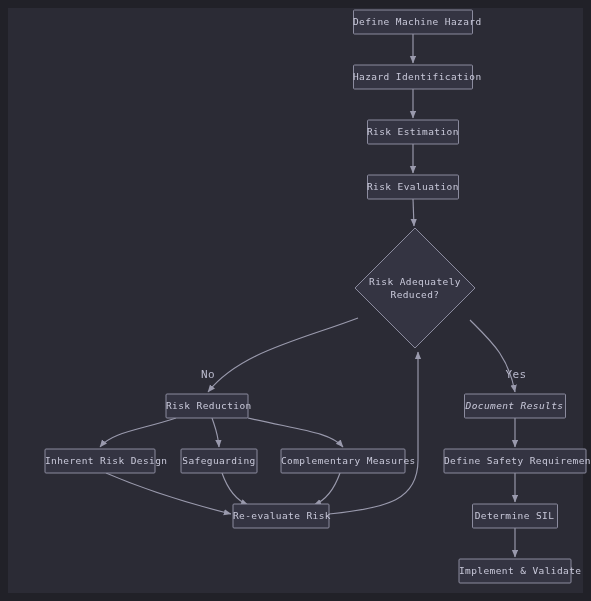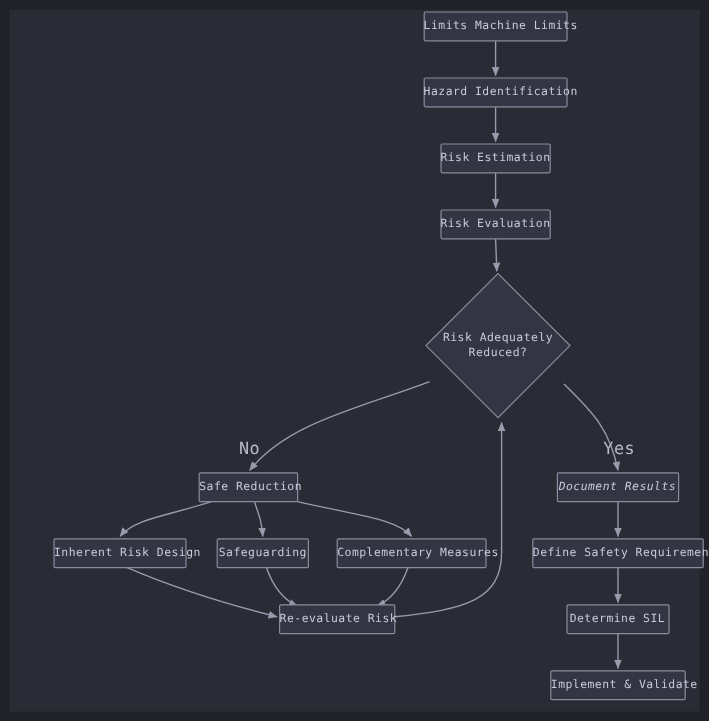--- a/index.html
+++ b/index.html
@@ -34,21 +34,21 @@
     color: #c9c9da;
     font-family: "DejaVu Sans Mono", "Liberation Mono", monospace;
     font-size: 9.5px;
     letter-spacing: 0.4px;
     white-space: pre;
     text-align: center;
     line-height: 13px;
     pointer-events: none;
   }
   .edge-label {
-    font-size: 14px;
+    font-size: 11px;
     color: #b9b9cc;
   }
 </style>
 </head>
 <body>
 
 <div id="canvas"></div>
 
 <svg id="diagram" xmlns="http://www.w3.org/2000/svg" viewBox="0 0 591 601">
   <defs>
@@ -97,27 +97,27 @@
     <rect x="281" y="449" width="124" height="24" rx="1" fill="#343442" stroke="#8b8b9e" stroke-width="1"></rect>
     <rect x="233" y="504" width="96" height="24" rx="1" fill="#343442" stroke="#8b8b9e" stroke-width="1"></rect>
 
     <rect x="464.5" y="394" width="101" height="24" rx="1" fill="#343442" stroke="#8b8b9e" stroke-width="1"></rect>
     <rect x="444" y="449" width="142" height="24" rx="1" fill="#343442" stroke="#8b8b9e" stroke-width="1"></rect>
     <rect x="472.5" y="504" width="85" height="24" rx="1" fill="#343442" stroke="#8b8b9e" stroke-width="1"></rect>
     <rect x="459" y="559" width="112" height="24" rx="1" fill="#343442" stroke="#8b8b9e" stroke-width="1"></rect>
   </g>
 </svg>
 
-<div class="node-label" style="left:353px;top:15px;width:119px;">Limits Machine Limits</div>
+<div class="node-label" style="left:353px;top:15px;width:119px;">Define Machine Hazard</div>
 <div class="node-label" style="left:353px;top:70px;width:119px;">Hazard Identification</div>
 <div class="node-label" style="left:367px;top:125px;width:91px;text-align:right;">Risk Estimation</div>
 <div class="node-label" style="left:367px;top:180px;width:91px;">Risk Evaluation</div>
 <div class="node-label" style="left:355px;top:275px;width:120px;">Risk Adequately
 Reduced?</div>
-<div class="node-label" style="left:166px;top:399px;width:82px;">Safe Reduction</div>
+<div class="node-label" style="left:166px;top:399px;width:82px;">Risk Reduction</div>
 <div class="node-label" style="left:45px;top:454px;width:110px;">Inherent Risk Design</div>
 <div class="node-label" style="left:181px;top:454px;width:76px;">Safeguarding</div>
 <div class="node-label" style="left:281px;top:454px;width:124px;text-align:center;">Complementary Measures</div>
 <div class="node-label" style="left:233px;top:509px;width:96px;">Re-evaluate Risk</div>
 <div class="node-label" style="left:464px;top:399px;width:101px;font-style:italic;">Document Results</div>
 <div class="node-label" style="left:444px;top:454px;width:142px;">Define Safety Requirements</div>
 <div class="node-label" style="left:472px;top:509px;width:85px;">Determine SIL</div>
 <div class="node-label" style="left:459px;top:564px;width:112px;">Implement &amp; Validate</div>
 
 <div class="edge-label" style="left:188px;top:368px;width:40px;">No</div>

